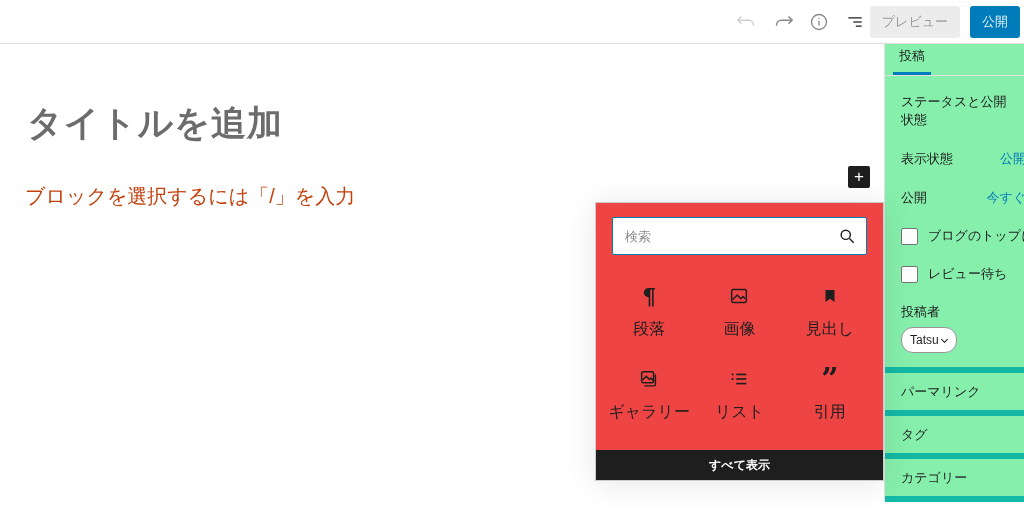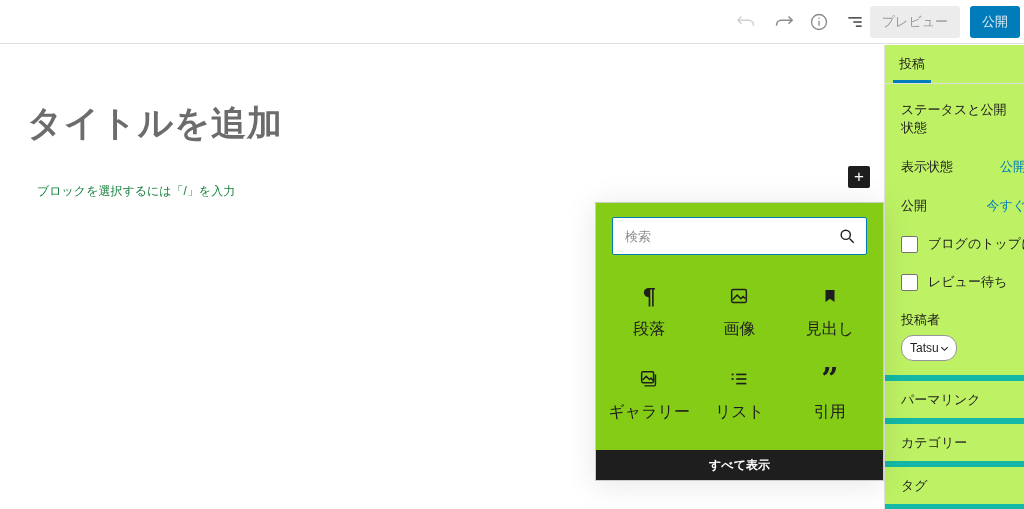--- a/index.html
+++ b/index.html
@@ -14,47 +14,47 @@
   .tb-icon { width:30px; height:30px; display:flex; align-items:center; justify-content:center; cursor:pointer; }
   .topbar-right { display:flex; align-items:center; gap:10px; padding-right:4px; }
   .btn-preview { background:#ececec; color:#9a9a9a; border:none; border-radius:3px;
     height:32px; padding:0 12px; font-size:13px; cursor:pointer; font-family:inherit; }
   .btn-publish { background:#007cba; color:rgba(255,255,255,0.85); border:none; border-radius:3px;
     height:32px; padding:0 12px; font-size:13px; cursor:pointer; font-family:inherit; }
 
   
   .editor { position:absolute; left:0; top:45px; width:884px; height:464px; background:#fff; }
   .post-title { margin:55px 0 0 27px; font-size:35px; font-weight:700; color:#6c6c6c; letter-spacing:1px; }
-  .block-placeholder { margin:36px 0 0 37px; font-size:12px; color:#15803d; }
+  .block-placeholder { margin:36px 0 0 25px; font-size:20px; color:#c2410c; }
   .add-block-btn { position:absolute; left:848px; top:166px; width:22px; height:22px;
     background:#1e1e1e; color:#fff; border:none; border-radius:2px; font-size:17px;
     line-height:20px; text-align:center; cursor:pointer; padding:0; }
 
   
   .inserter { position:absolute; left:595px; top:202px; width:289px; height:279px;
-    background:#84cc16; border:1px solid #ccc; box-shadow:0 3px 30px rgba(0,0,0,0.1); z-index:6;
+    background:#ef4444; border:1px solid #ccc; box-shadow:0 3px 30px rgba(0,0,0,0.1); z-index:6;
     display:flex; flex-direction:column; }
   .search-wrap { position:relative; margin:14px 16px 0 16px; }
   .search-input { width:100%; height:38px; border:1.5px solid #007cba; border-radius:2px;
     font-size:13px; color:#1e1e1e; padding:0 36px 0 12px; outline:none; font-family:inherit; }
   .search-input::placeholder { color:#8b8b8b; }
   .search-icon { position:absolute; right:10px; top:9px; }
   .block-grid { display:grid; grid-template-columns:1fr 1fr 1fr; row-gap:26px;
     margin:28px 8px 0 8px; }
   .block-item { display:flex; flex-direction:column; align-items:center; cursor:pointer; }
   .block-item .bicon { height:26px; display:flex; align-items:center; justify-content:center; color:#1e1e1e; }
   .block-item .blabel { margin-top:10px; font-size:16px; color:#1e1e1e; }
   .glyph-para { font-size:22px; font-weight:700; font-family:"DejaVu Serif",serif; }
   .glyph-quote { font-size:30px; font-weight:700; line-height:10px; height:16px; font-family:"DejaVu Serif",serif; }
   .browse-all { margin-top:auto; height:30px; background:#1e1e1e; color:#fff; border:none;
     font-size:12px; font-weight:700; cursor:pointer; width:100%; font-family:inherit; }
 
   
-  .sidebar { position:absolute; left:884px; top:45px; width:140px; height:464px;
-    background:#bef264; border-left:1px solid #e0e0e0; font-size:13px; }
+  .sidebar { position:absolute; left:884px; top:37px; width:140px; height:464px;
+    background:#86efac; border-left:1px solid #e0e0e0; font-size:13px; }
   .sb-tabs { display:flex; height:39px; border-bottom:1px solid #e0e0e0; }
   .sb-tab { padding:0 14px; display:flex; align-items:center; cursor:pointer; color:#1e1e1e; position:relative; }
   .sb-tab.active::after { content:""; position:absolute; left:8px; right:8px; bottom:0; height:3px; background:#007cba; }
   .sb-panel-title { padding:17px 16px 0 16px; color:#1e1e1e; }
   .sb-row { display:flex; justify-content:space-between; padding:0 0 0 16px; margin-top:21px; align-items:center;gap:28px; }
   .sb-row .lbl { color:#1e1e1e; }
   .sb-link { color:#007cba; text-decoration:none; white-space:nowrap; margin-right:-4px; padding-right:2px; cursor:pointer; }
   .cb-row { display:flex; align-items:center; margin:20px 0 0 16px; white-space:nowrap; overflow:hidden; }
   .checkbox { width:17px; height:17px; border:1px solid #757575; border-radius:2px;
     background:#fff; flex:none; margin-right:10px; cursor:pointer; }
@@ -200,17 +200,17 @@
 
   <div class="author-label">投稿者</div>
   <div class="author-select">
     <span>Tatsu</span>
     <svg width="11" height="11" viewBox="0 0 24 24" fill="none" stroke="#1e1e1e" stroke-width="2.4">
       <path d="M5 9 l7 7 7 -7"></path>
     </svg>
   </div>
 
   <div class="sb-section">パーマリンク</div>
+  <div class="sb-section">タグ</div>
   <div class="sb-section">カテゴリー</div>
-  <div class="sb-section">タグ</div>
   <div class="sb-section">抜粋</div>
 
 </div>
 
 </body></html>

